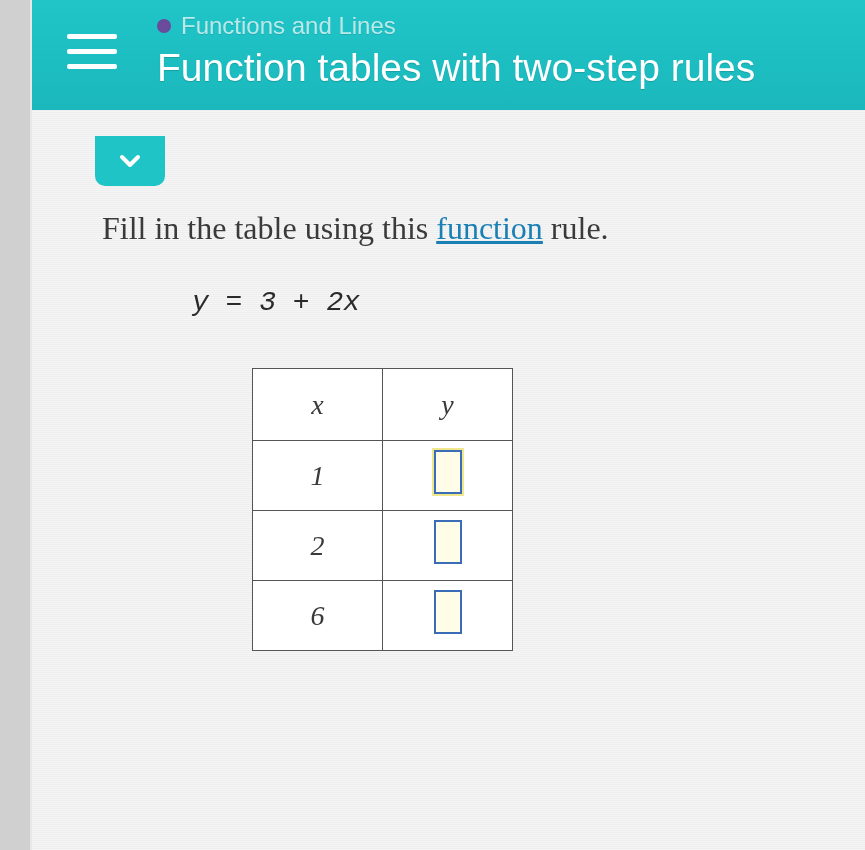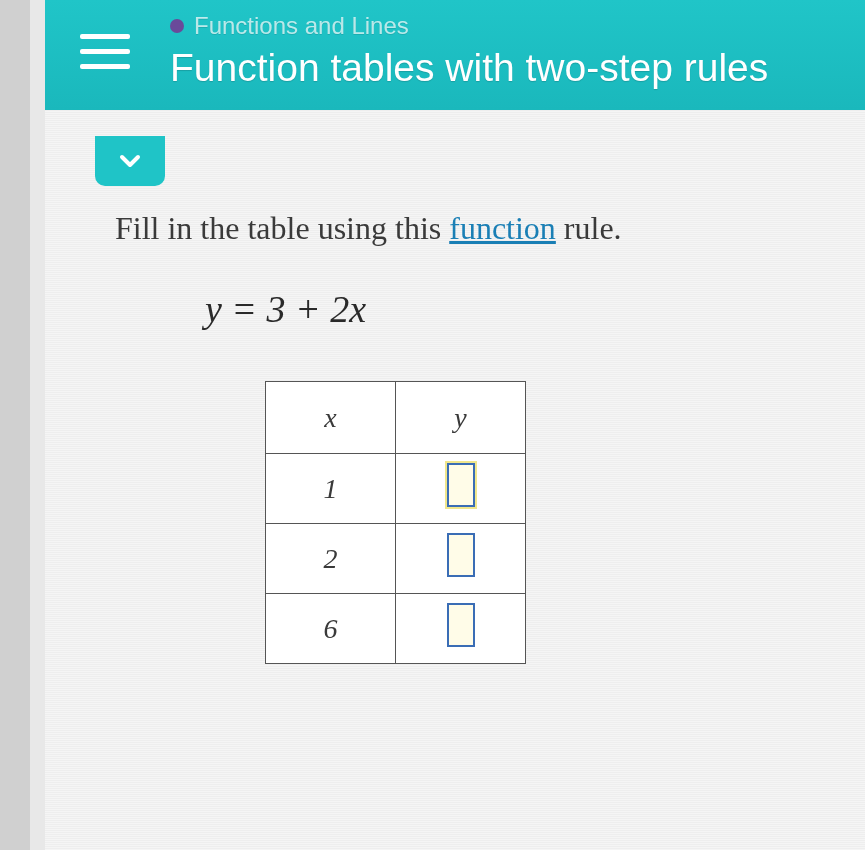--- a/index.html
+++ b/index.html
@@ -17,21 +17,21 @@
     }
     .left-strip {
       position: absolute;
       left: 0;
       top: 0;
       width: 30px;
       height: 100%;
       background: #d0d0d0;
     }
     .main-area {
-      margin-left: 45px;
+      margin-left: 32px;
       background: repeating-linear-gradient(
         0deg,
         #f5f5f5,
         #f5f5f5 1px,
         #eeeeee 1px,
         #eeeeee 2px
       );
       height: 100%;
     }
     .header {
@@ -111,24 +111,24 @@
       color: #3a3a3a;
       margin-bottom: 40px;
       font-family: Georgia, serif;
     }
     .instruction .link {
       color: #1a7fb5;
       text-decoration: underline;
       cursor: pointer;
     }
     .equation {
-      font-size: 38px;
+      font-size: 28px;
       color: #2a2a2a;
       font-style: italic;
-      font-family: Liberation Serif, serif;
+      font-family: Liberation Mono, monospace;
       margin-left: 90px;
       margin-bottom: 50px;
     }
     .table-container {
       margin-left: 150px;
     }
     table {
       border-collapse: collapse;
       background: #ffffff;
     }

